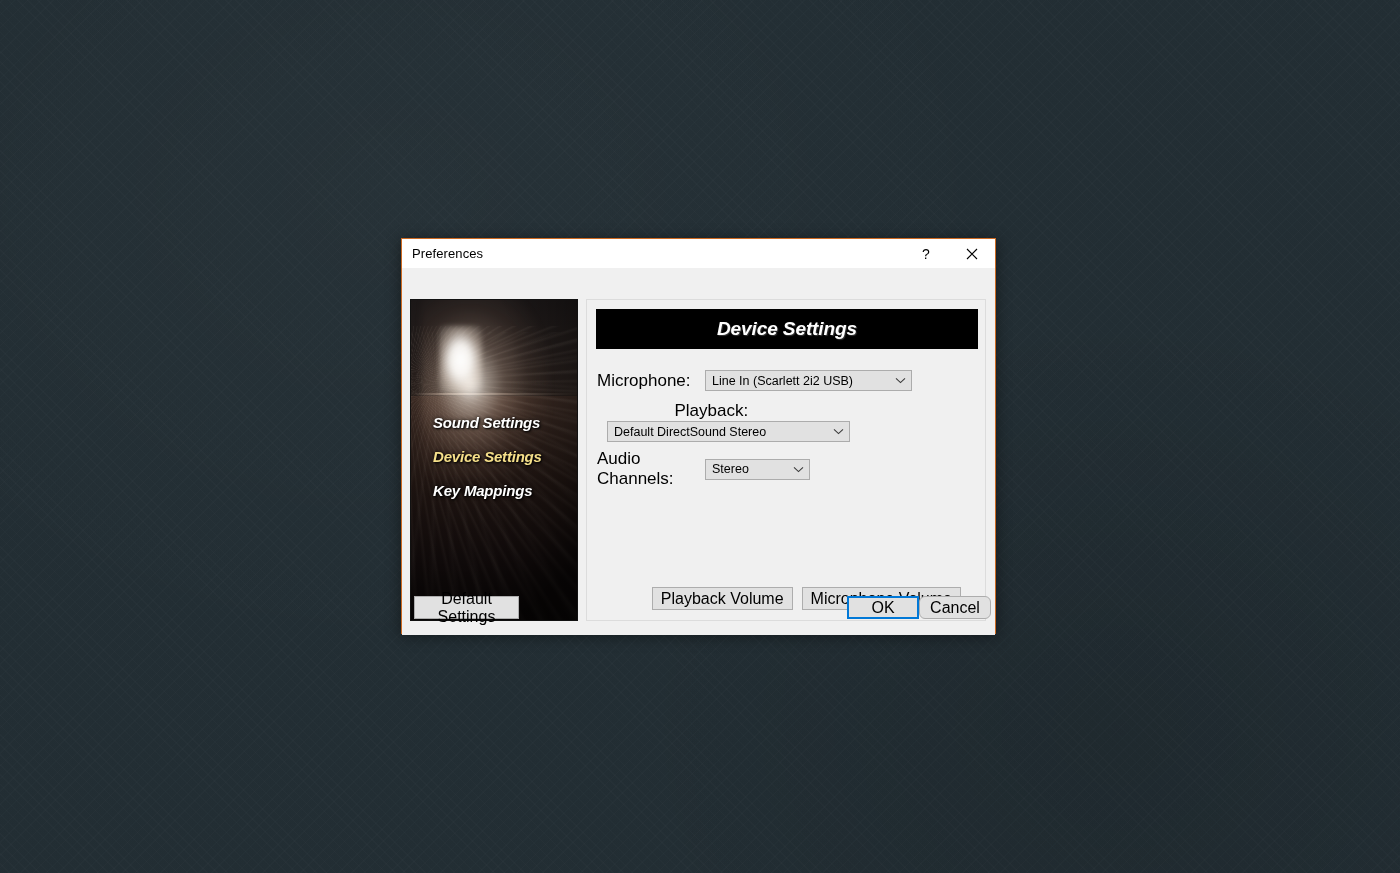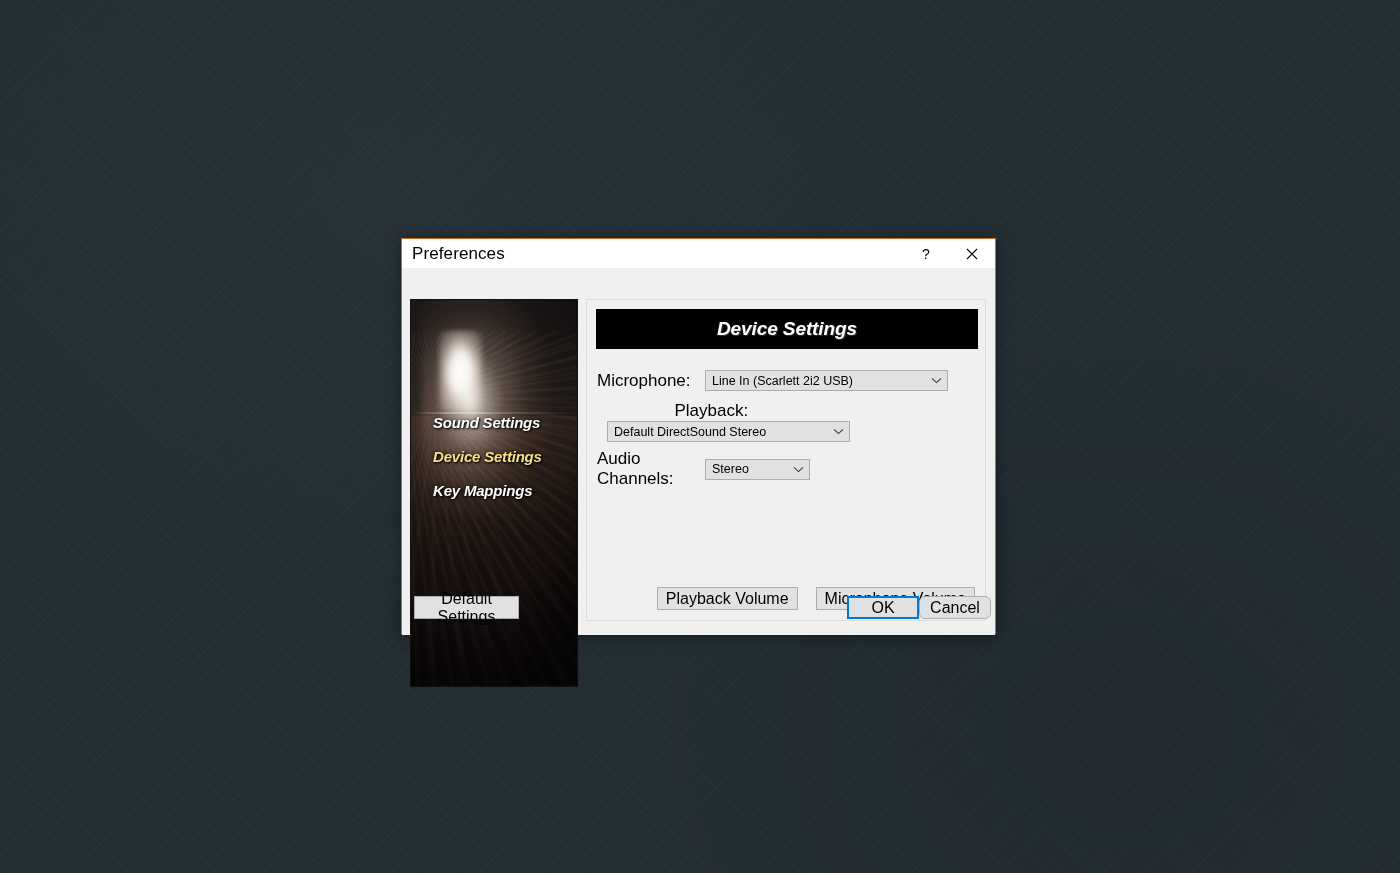--- a/index.html
+++ b/index.html
@@ -66,21 +66,21 @@
   
   #titlebar {
     height: 29px;
     background: #ffffff;
     display: flex;
     align-items: center;
     position: relative;
     box-sizing: border-box;
   }
   #title-text {
-    font-size: 17px;
+    font-size: 13px;
     color: #000000;
     padding-left: 10px;
     letter-spacing: 0.1px;
     user-select: none;
   }
   .titlebar-spacer { flex: 1 1 auto; }
   .caption-btn {
     width: 46px;
     height: 29px;
     display: flex;
@@ -105,21 +105,21 @@
     height: 367px;
     background: #f0f0f0;
   }
 
   
   #sidebar {
     position: absolute;
     left: 8px;
     top: 31px;
     width: 168px;
-    height: 388px;
+    height: 322px;
     background: #110b09;
     overflow: hidden;
     border: 1px solid #111;
     box-sizing: border-box;
     padding-left: 16px;
   }
   #sidebar .sky {
     position: absolute;
     left: 0; top: 0; right: 0;
     height: 30%;
@@ -302,44 +302,44 @@
     margin-right: 2px;
   }
   .combo-arrow svg { display: block; }
 
   #row-microphone { left: 10px; top: 70px; }
   #row-playback   { left: 20px; top: 101px; flex-direction: column; }
   #row-channels   { left: 10px; top: 149px; }
   #row-microphone .form-label,
   #row-playback .form-label,
   #row-channels .form-label { width: 108px; }
-  #combo-microphone { width: 243px; height: 21px; }
+  #combo-microphone { width: 207px; height: 21px; }
   #combo-playback   { width: 243px; height: 21px; }
   #combo-channels   { width: 105px; height: 21px; }
 
   
   .btn {
     background: #e1e1e1;
     border: 1px solid #adadad;
     font-family: "Liberation Sans", sans-serif;
     font-size: 16px;
     color: #000;
     cursor: default;
     display: inline-flex;
     align-items: center;
     justify-content: center;
     box-sizing: border-box;
     padding: 0 8px;
   }
   #volume-buttons {
     position: absolute;
-    right: 10px;
+    right: 24px;
     bottom: 10px;
     display: flex;
-    gap: 18px;
+    gap: 9px;
   }
   #btn-playback-volume { height: 23px; min-width: 102px; }
   #btn-microphone-volume { height: 23px; min-width: 98px; }
 
   
   #footer {
     position: absolute;
     left: 0; right: 0;
     bottom: 0;
     height: 44px;

